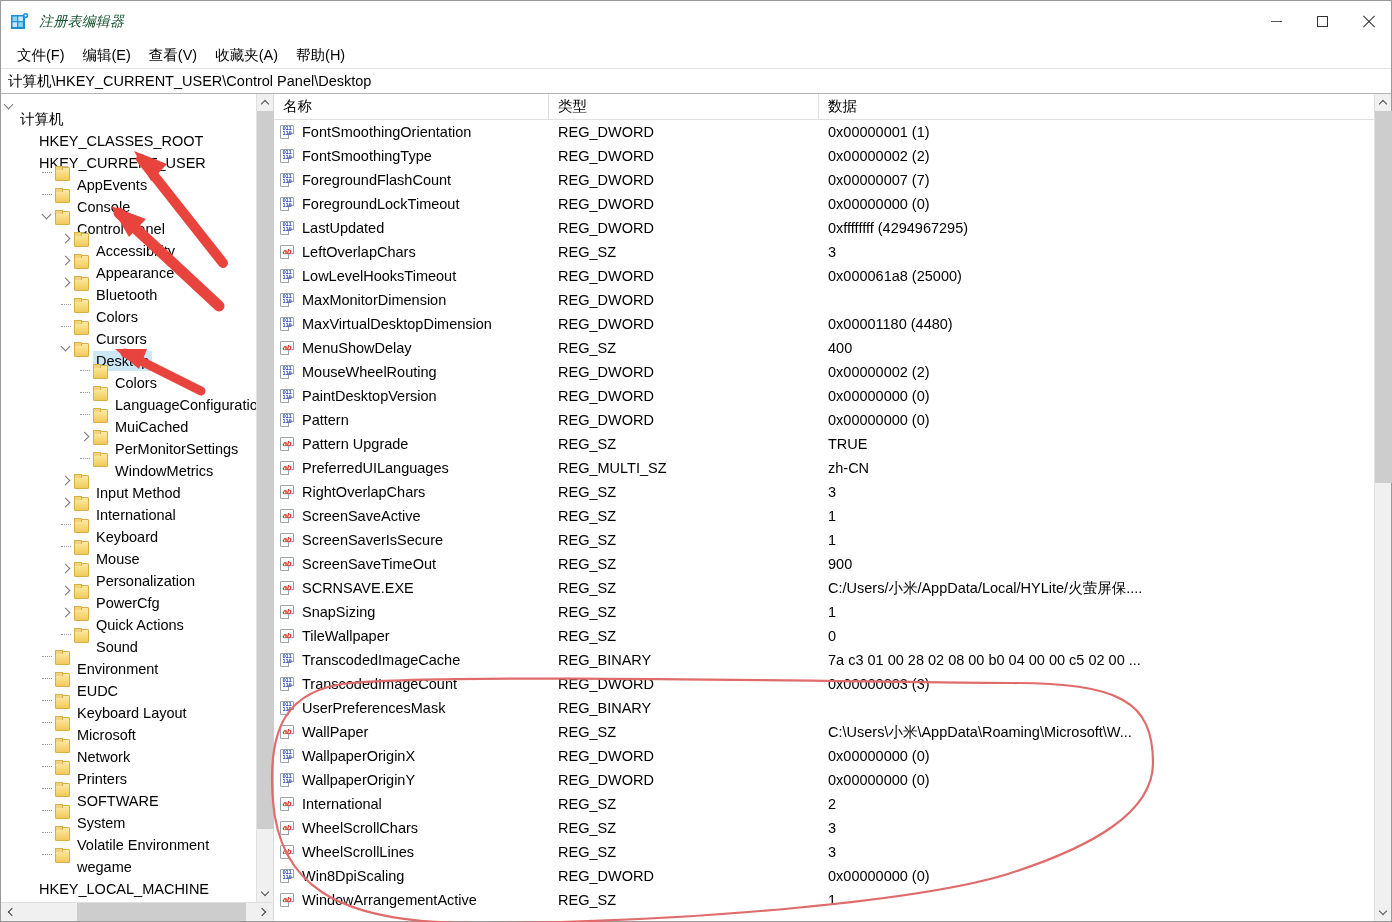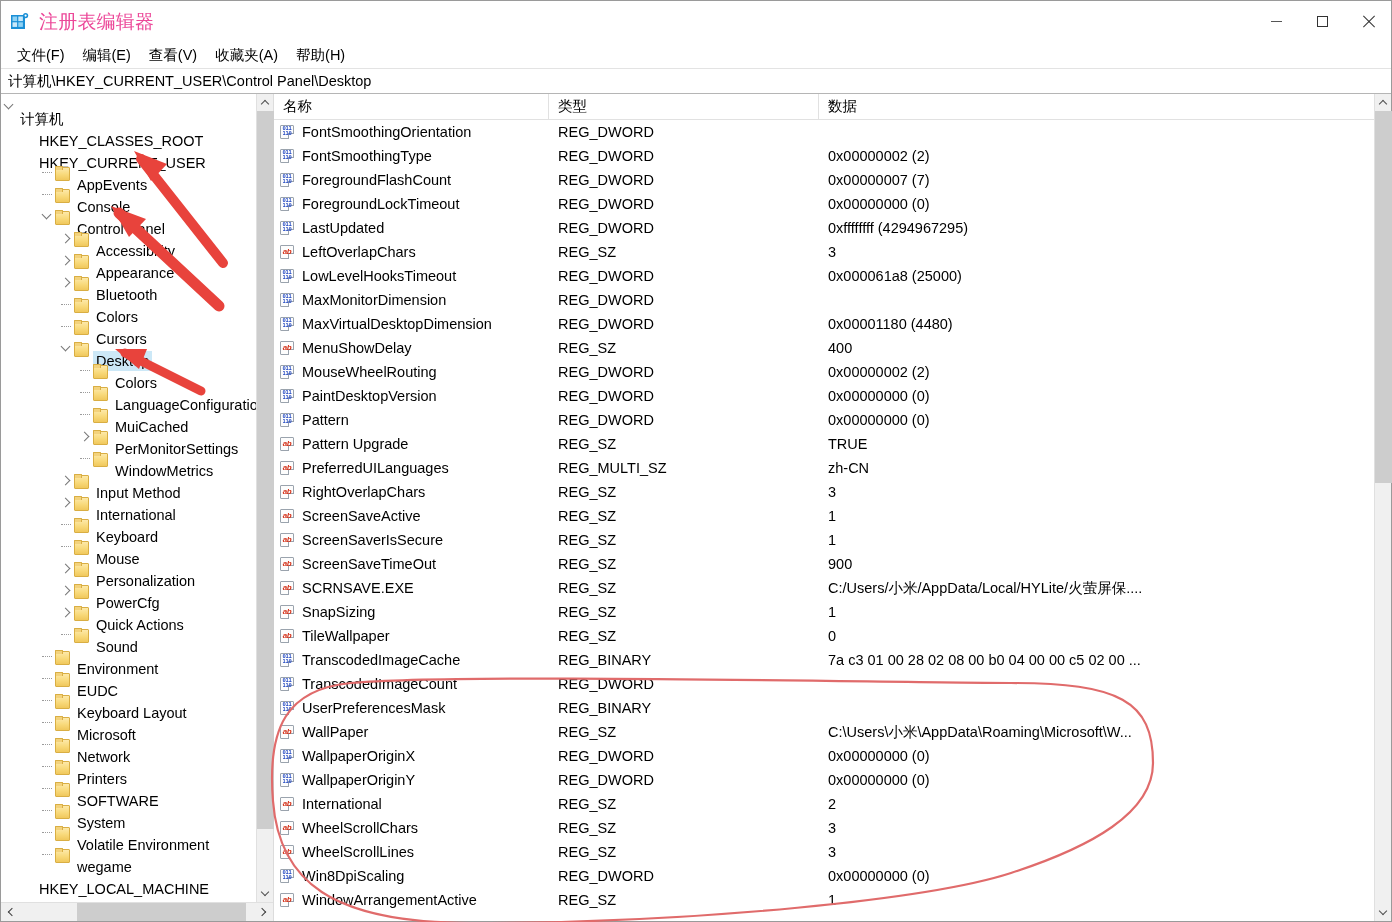--- a/index.html
+++ b/index.html
@@ -22,21 +22,21 @@
     height: 41px; flex: none;
     display: flex; align-items: center;
     background: #ffffff;
     position: relative;
   }
   .app-icon {
     width: 20px; height: 20px; margin-left: 9px; margin-right: 9px;
     position: relative; flex: none;
   }
   .title-text {
-    font-size: 19px; color: #ec4899; letter-spacing: .2px;
+    font-size: 14px; color: #14532d; letter-spacing: .2px; font-style: italic;
   }
   .win-btns { position: absolute; right: 0; top: 0; height: 41px; display: flex; }
   .win-btn {
     width: 46px; height: 41px;
     display: flex; align-items: center; justify-content: center;
     color: #222; font-size: 13px;
   }
   .glyph-min { width: 11px; height: 1px; background: #555; }
   .glyph-max { width: 11px; height: 11px; border: 1px solid #333; }
   .glyph-close { position: relative; width: 13px; height: 13px; }
@@ -551,20 +551,21 @@
           <div class="lbody" id="list-body">
               <div class="lrow">
                 <div class="lc col-name">
                   <span class="ricon bin">
                     <span class="pg"></span>
                     <span class="txt">011<br>110</span>
                   </span>
                   <span>FontSmoothingOrientation</span>
                 </div>
                 <div class="lc col-type">REG_DWORD</div>
+                <div class="lc col-data">0x00000001 (1)</div>
               </div>
               <div class="lrow">
                 <div class="lc col-name">
                   <span class="ricon bin">
                     <span class="pg"></span>
                     <span class="txt">011<br>110</span>
                   </span>
                   <span>FontSmoothingType</span>
                 </div>
                 <div class="lc col-type">REG_DWORD</div>
@@ -802,20 +803,21 @@
               </div>
               <div class="lrow">
                 <div class="lc col-name">
                   <span class="ricon bin">
                     <span class="pg"></span>
                     <span class="txt">011<br>110</span>
                   </span>
                   <span>TranscodedImageCount</span>
                 </div>
                 <div class="lc col-type">REG_DWORD</div>
+                <div class="lc col-data">0x00000003 (3)</div>
               </div>
               <div class="lrow">
                 <div class="lc col-name">
                   <span class="ricon bin">
                     <span class="pg"></span>
                     <span class="txt">011<br>110</span>
                   </span>
                   <span>UserPreferencesMask</span>
                 </div>
                 <div class="lc col-type">REG_BINARY</div>

